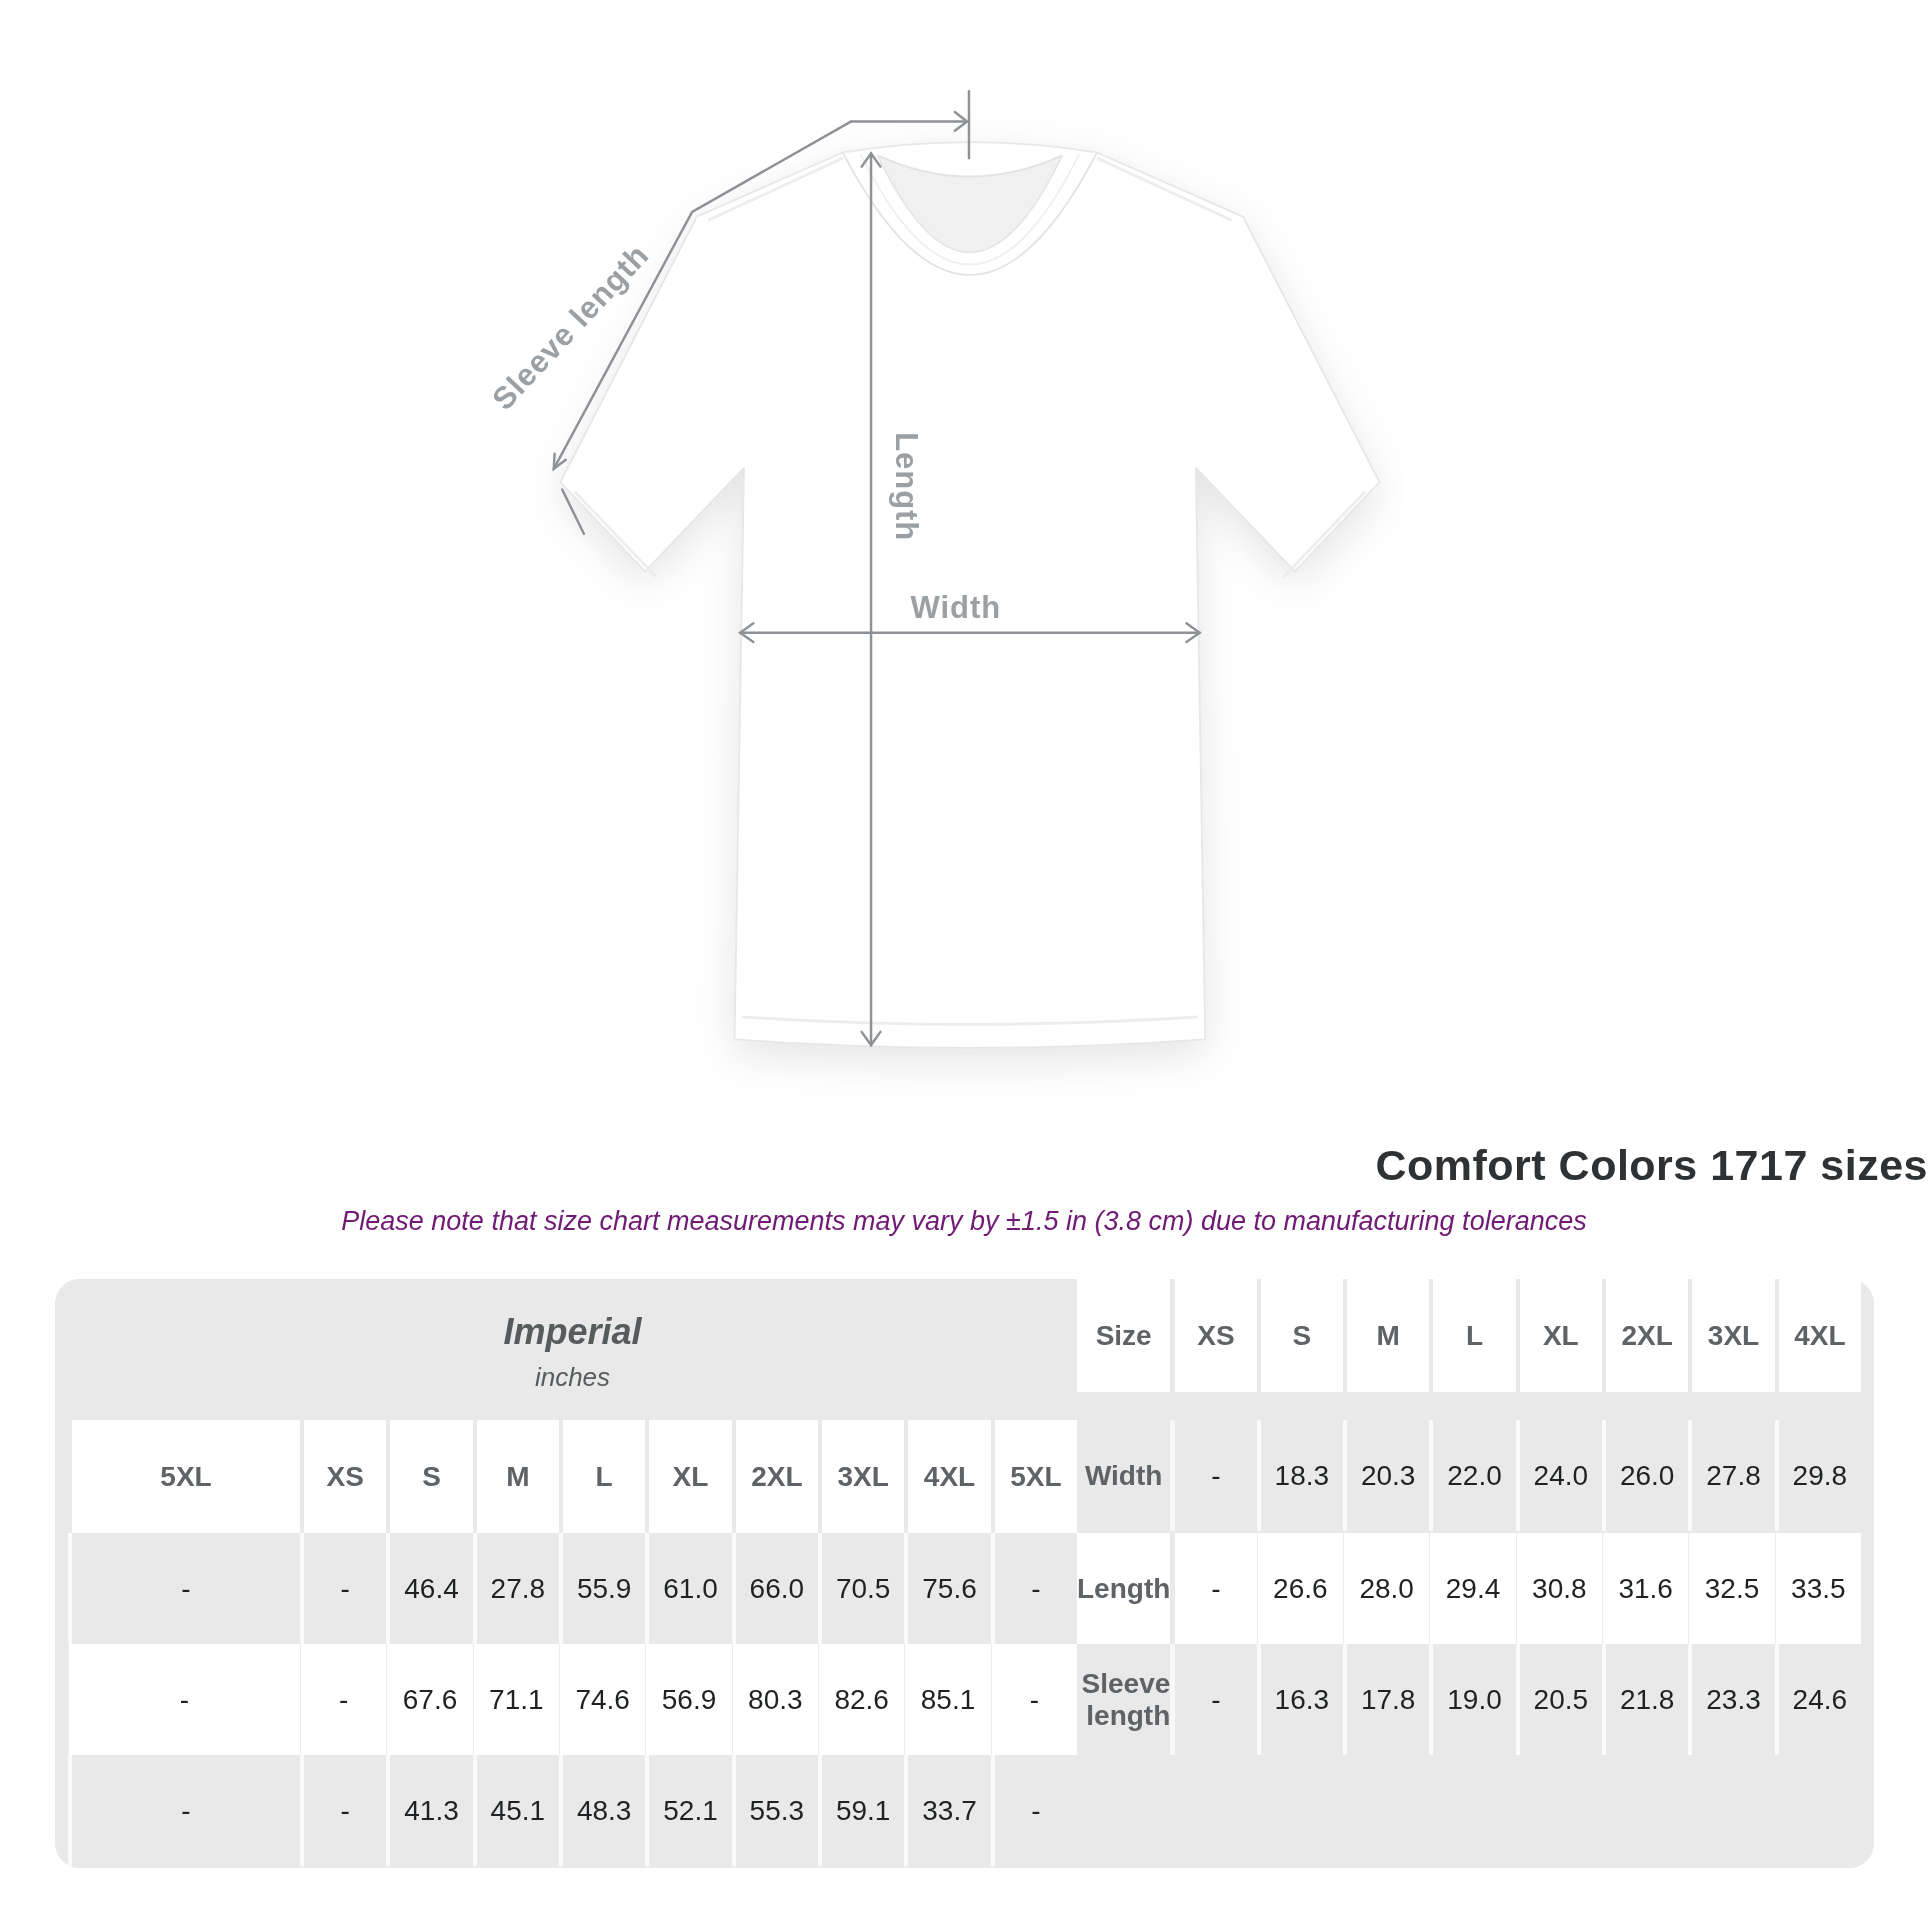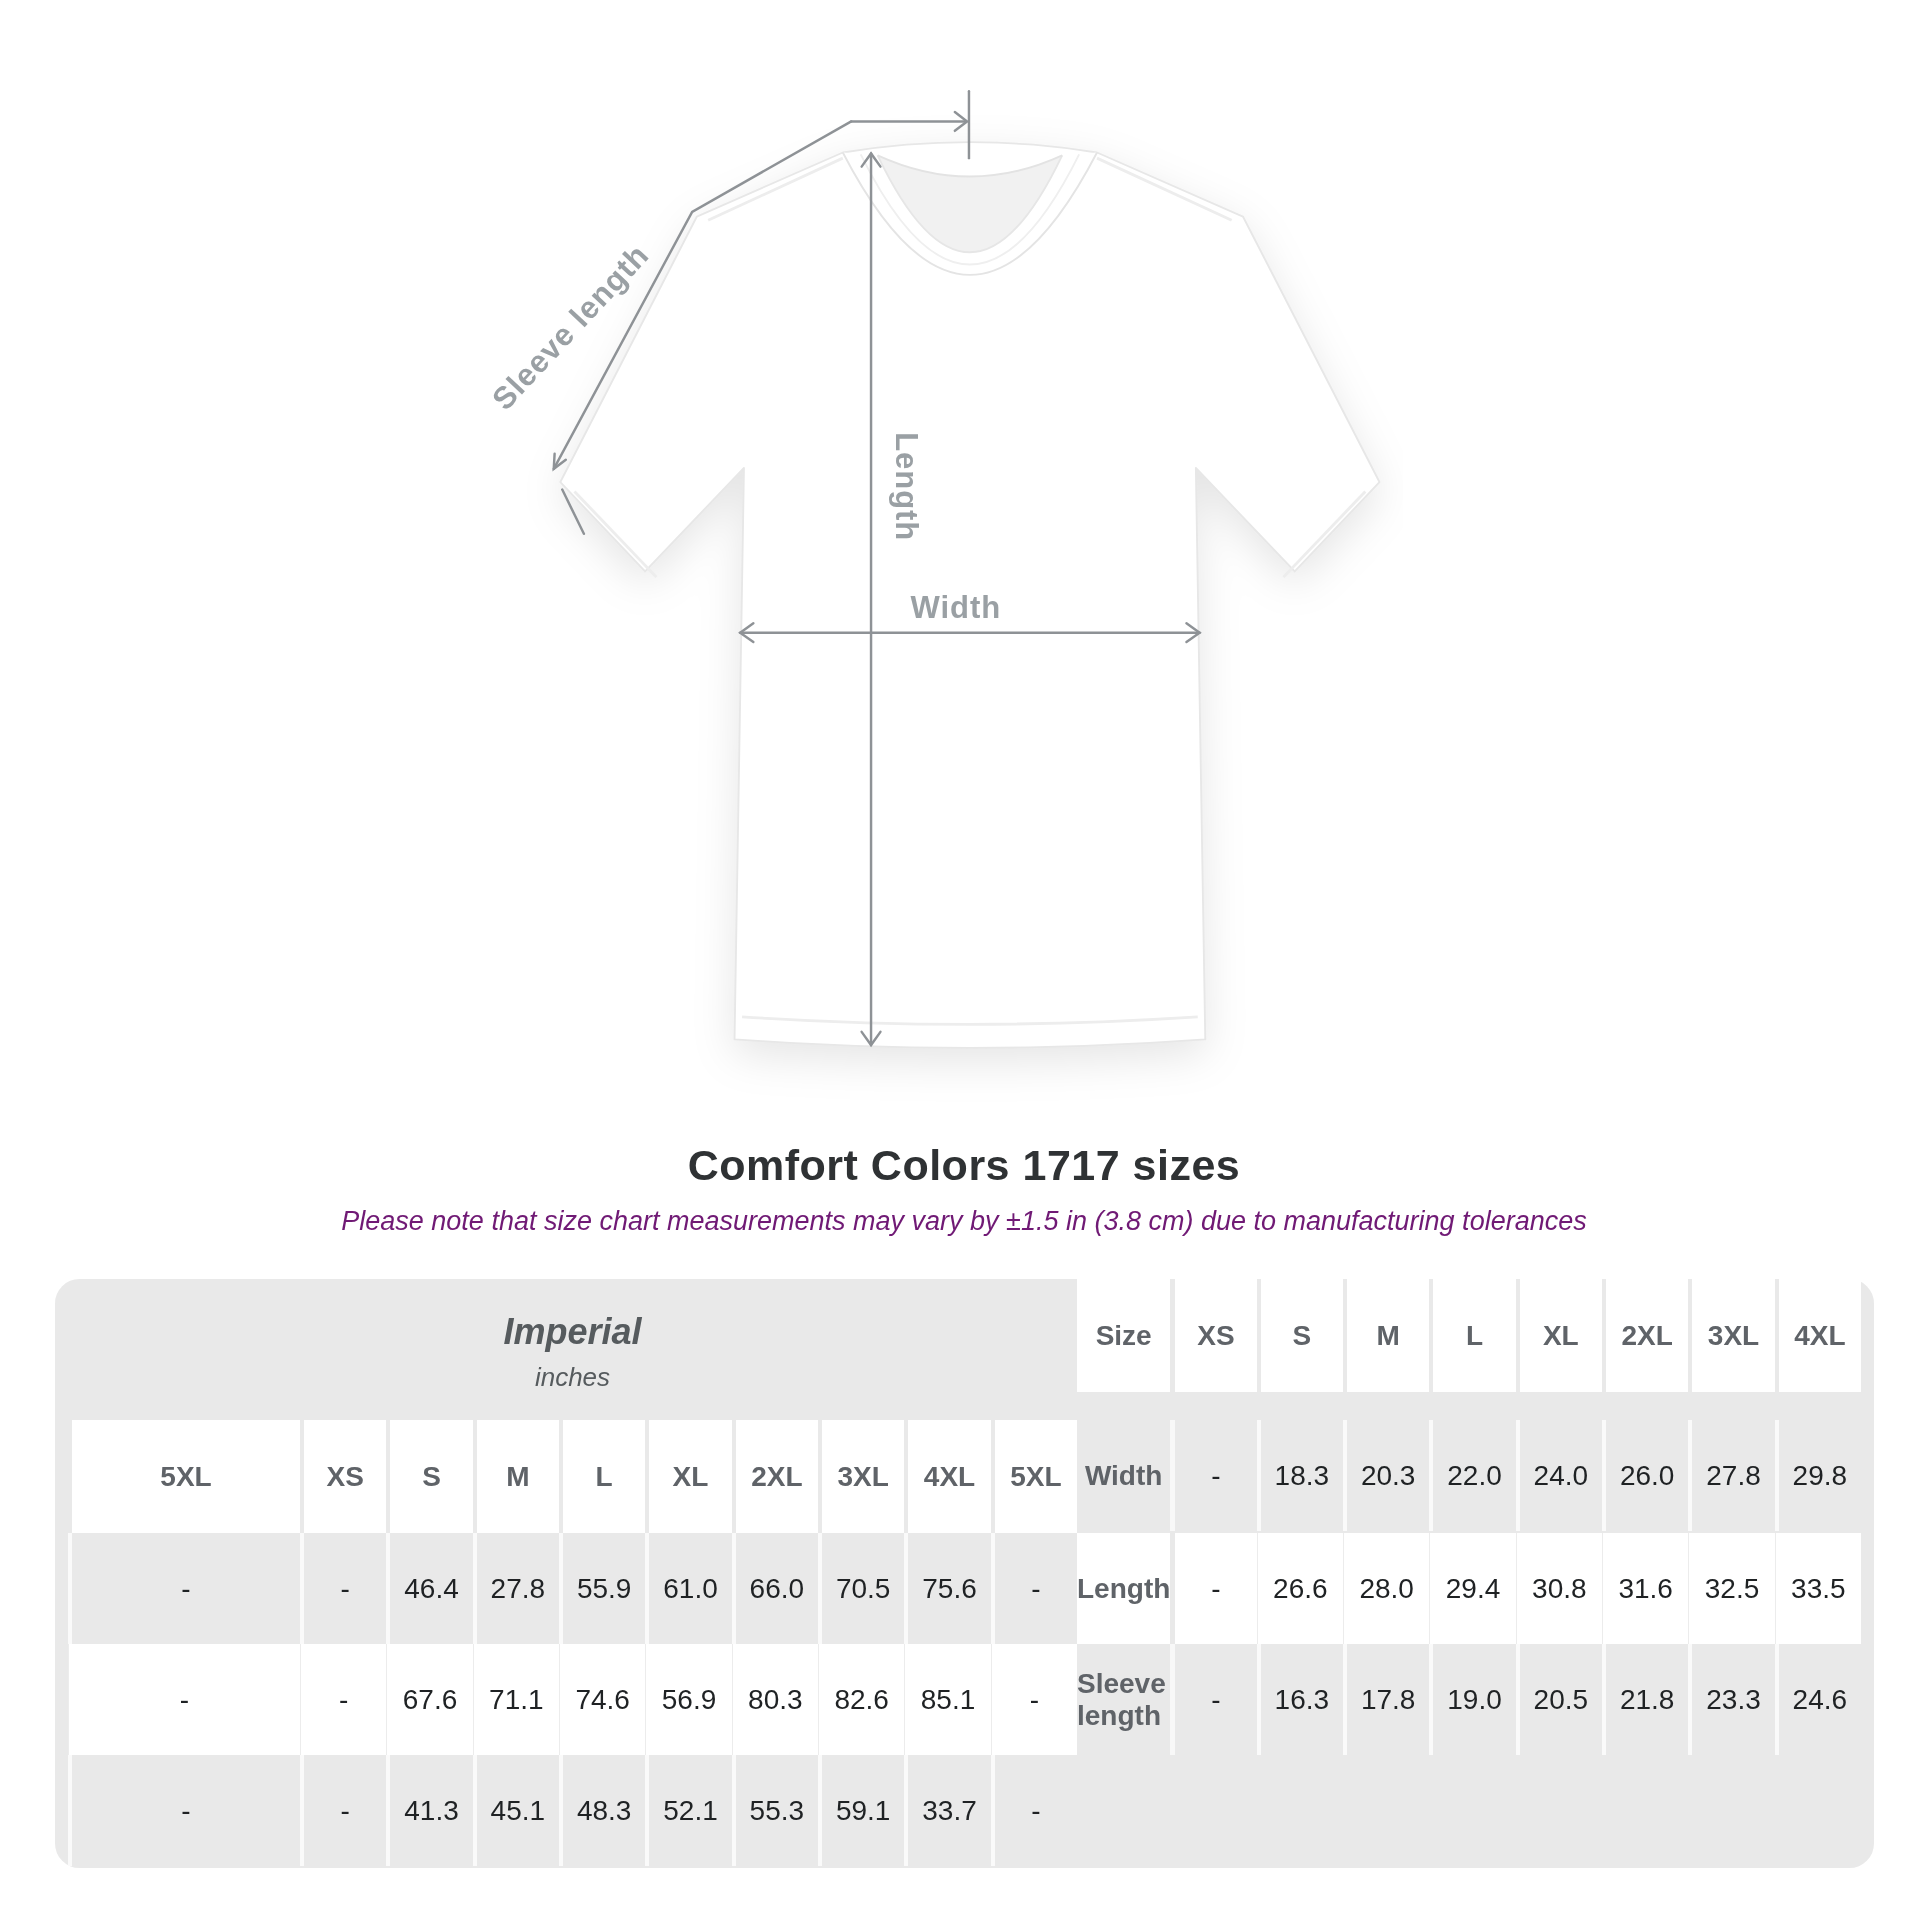--- a/index.html
+++ b/index.html
@@ -6,29 +6,29 @@
   .page{position:relative;width:1928px;height:1928px;background:#ffffff;overflow:hidden;
         font-family:"Liberation Sans", sans-serif;}
 
   
   .diagram{position:absolute;left:405px;top:47px;width:998px;height:1064px;}
   .diagram svg{display:block;width:100%;height:100%;}
   .dim-label{font-family:"Liberation Sans",sans-serif;font-weight:700;font-size:33px;
              fill:#9aa0a4;letter-spacing:1px;}
 
   
-  .chart-title{position:absolute;top:1141px;left:0;width:1928px;text-align:center;
+  .chart-title{position:absolute;top:1141px;left:0;width:1928px;text-align:right;
                font-size:43px;font-weight:700;color:#2f3234;letter-spacing:0.5px;}
   .chart-subtitle{position:absolute;top:1206px;left:0;width:1928px;text-align:center;
                font-size:27px;font-style:italic;color:#701a75;}
 
   
   .size-table{position:absolute;left:55px;top:1279px;width:1819px;height:589px;
               background:#e9e9e9;border-radius:24.5px;box-sizing:border-box;padding:0 13px;}
-  .grid{display:grid;grid-template-columns:232px repeat(18,1fr);width:100%;}
+  .grid{display:grid;grid-template-columns:232px repeat(18,1fr);width:100%;text-align:right;}
   .group-cell{height:141px;display:flex;flex-direction:column;align-items:center;justify-content:center;padding-top:5.6px;box-sizing:border-box;}
   .group-imperial{grid-column:1/11;}
   .group-metric{grid-column:11/20;}
   .group-name{font-size:36px;font-weight:700;font-style:italic;color:#565b5e;}
   .group-unit{font-size:26px;font-style:italic;color:#565b5e;margin-top:9.4px;}
 
   .cell{display:flex;align-items:center;justify-content:center;box-sizing:border-box;}
   .hcell{height:113px;background:#fff;font-weight:700;font-size:28px;color:#5f6368;border-left:4.7px solid #e9e9e9;}
   .hcell.c0{border-left:none;}
   .hcell.c1{border-left:5.6px solid #e9e9e9;}

